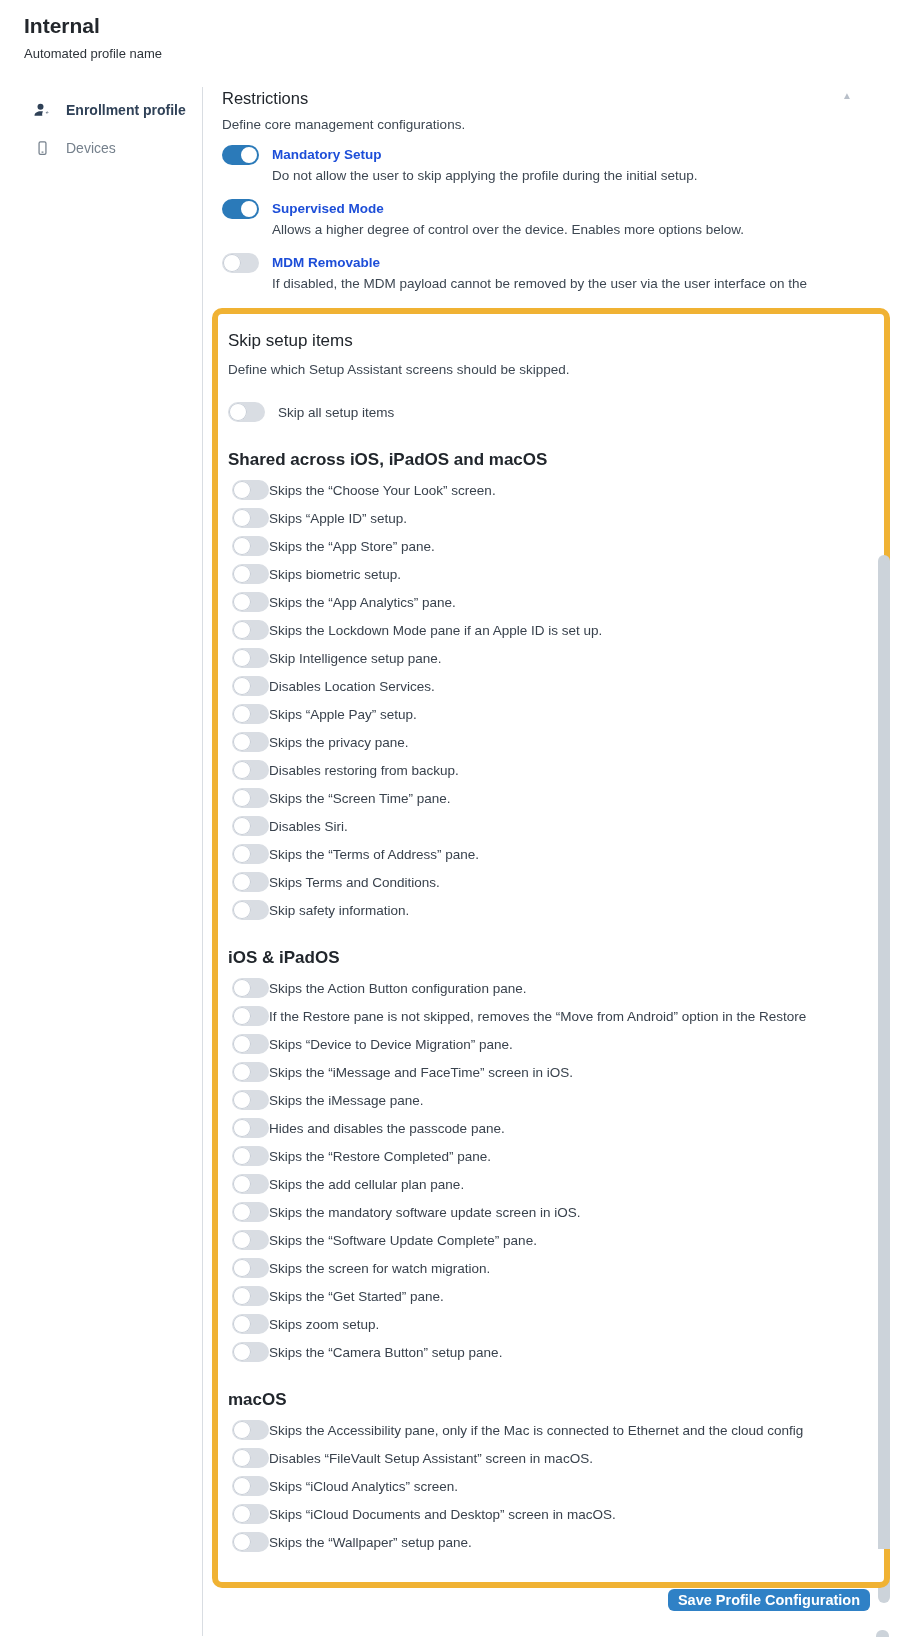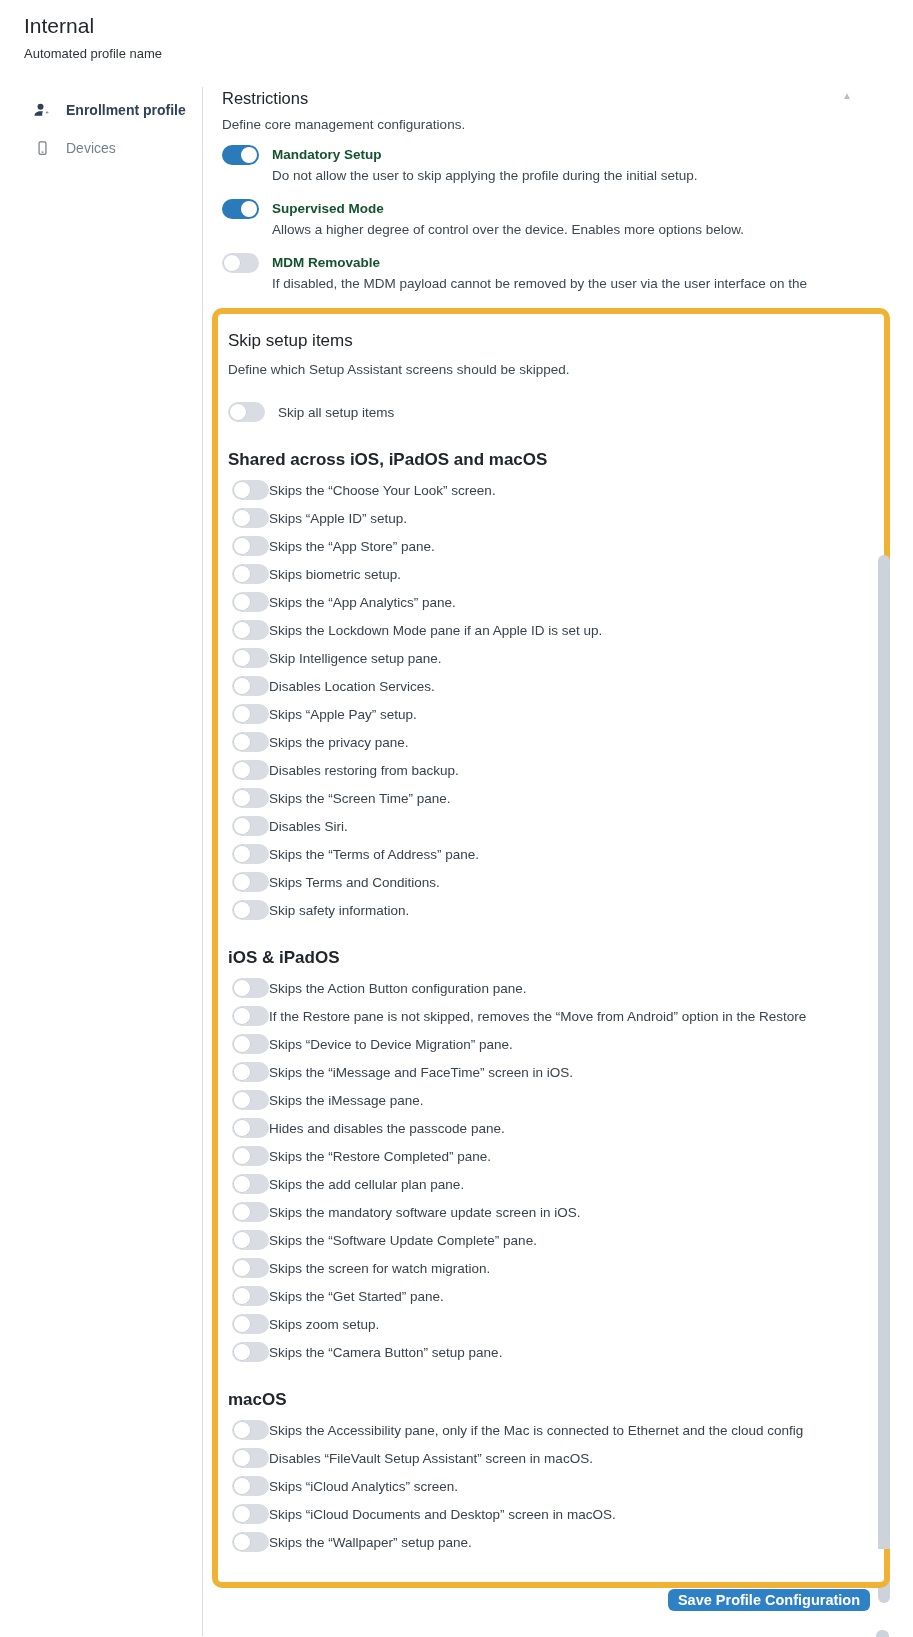--- a/index.html
+++ b/index.html
@@ -4,41 +4,41 @@
 <style>
   * { box-sizing: border-box; }
   html,body { margin:0; padding:0; }
   body {
     width:913px; height:1637px; position:relative; overflow:hidden;
     background:#ffffff; font-family:"Liberation Sans", sans-serif;
     color:#3d4752;
   }
   
   .page-header { padding:13px 0 0 24px; }
-  .page-title { font-size:21px; font-weight:400; color:#23272c; line-height:26px; }
+  .page-title { font-size:21px; font-weight:700; color:#23272c; line-height:26px; }
   .page-subtitle { font-size:13px; color:#2e343a; margin-top:7px; }
 
   
   .main { display:flex; margin-top:26px; min-height:1549px; }
   .sidebar { width:203px; flex:none; border-right:1px solid #d9dde2; padding-top:4px; }
   .side-item { display:flex; align-items:center; gap:15px; padding:10px 8px 10px 33px; cursor:pointer; }
   .side-item .lbl { font-size:14px; }
   .side-item.active .lbl { font-weight:700; color:#2f4157; }
   .side-item.inactive .lbl { font-weight:400; color:#75808c; }
   .side-icon { width:18px; height:18px; flex:none; display:flex; align-items:center; justify-content:center; }
 
   .content { flex:1; padding:1px 0 0 19px; position:relative; }
 
   
   .sec-title { font-size:16.5px; font-weight:500; color:#21262c; line-height:20px; }
   .sec-desc  { font-size:13.5px; color:#3d4752; margin-top:9px; }
   .collapse-icon { position:absolute; left:620px; top:2px; font-size:10px; color:#b8bfc9; cursor:pointer; }
 
   .r-row { display:flex; gap:13px; margin-top:13px; align-items:flex-start; }
-  .r-title { font-size:13.5px; font-weight:700; color:#14532d; line-height:20px; }
+  .r-title { font-size:13.5px; font-weight:700; color:#1d4ed8; line-height:20px; }
   .r-desc  { font-size:13.5px; color:#3d4752; line-height:21px; white-space:nowrap; }
 
   
   .tg { width:37px; height:20px; border-radius:10px; position:relative; flex:none; cursor:pointer; }
   .tg.on  { background:#2b7ab9; }
   .tg.on::after  { content:""; position:absolute; top:2px; right:2px; width:16px; height:16px; border-radius:50%; background:#fff; }
   .tg.off { background:#d9dde3; }
   .tg.off::after { content:""; position:absolute; top:1px; left:1px; width:18px; height:18px; border-radius:50%; background:#fff; box-shadow:inset 0 0 0 1px #c7cdd6; }
 
   

